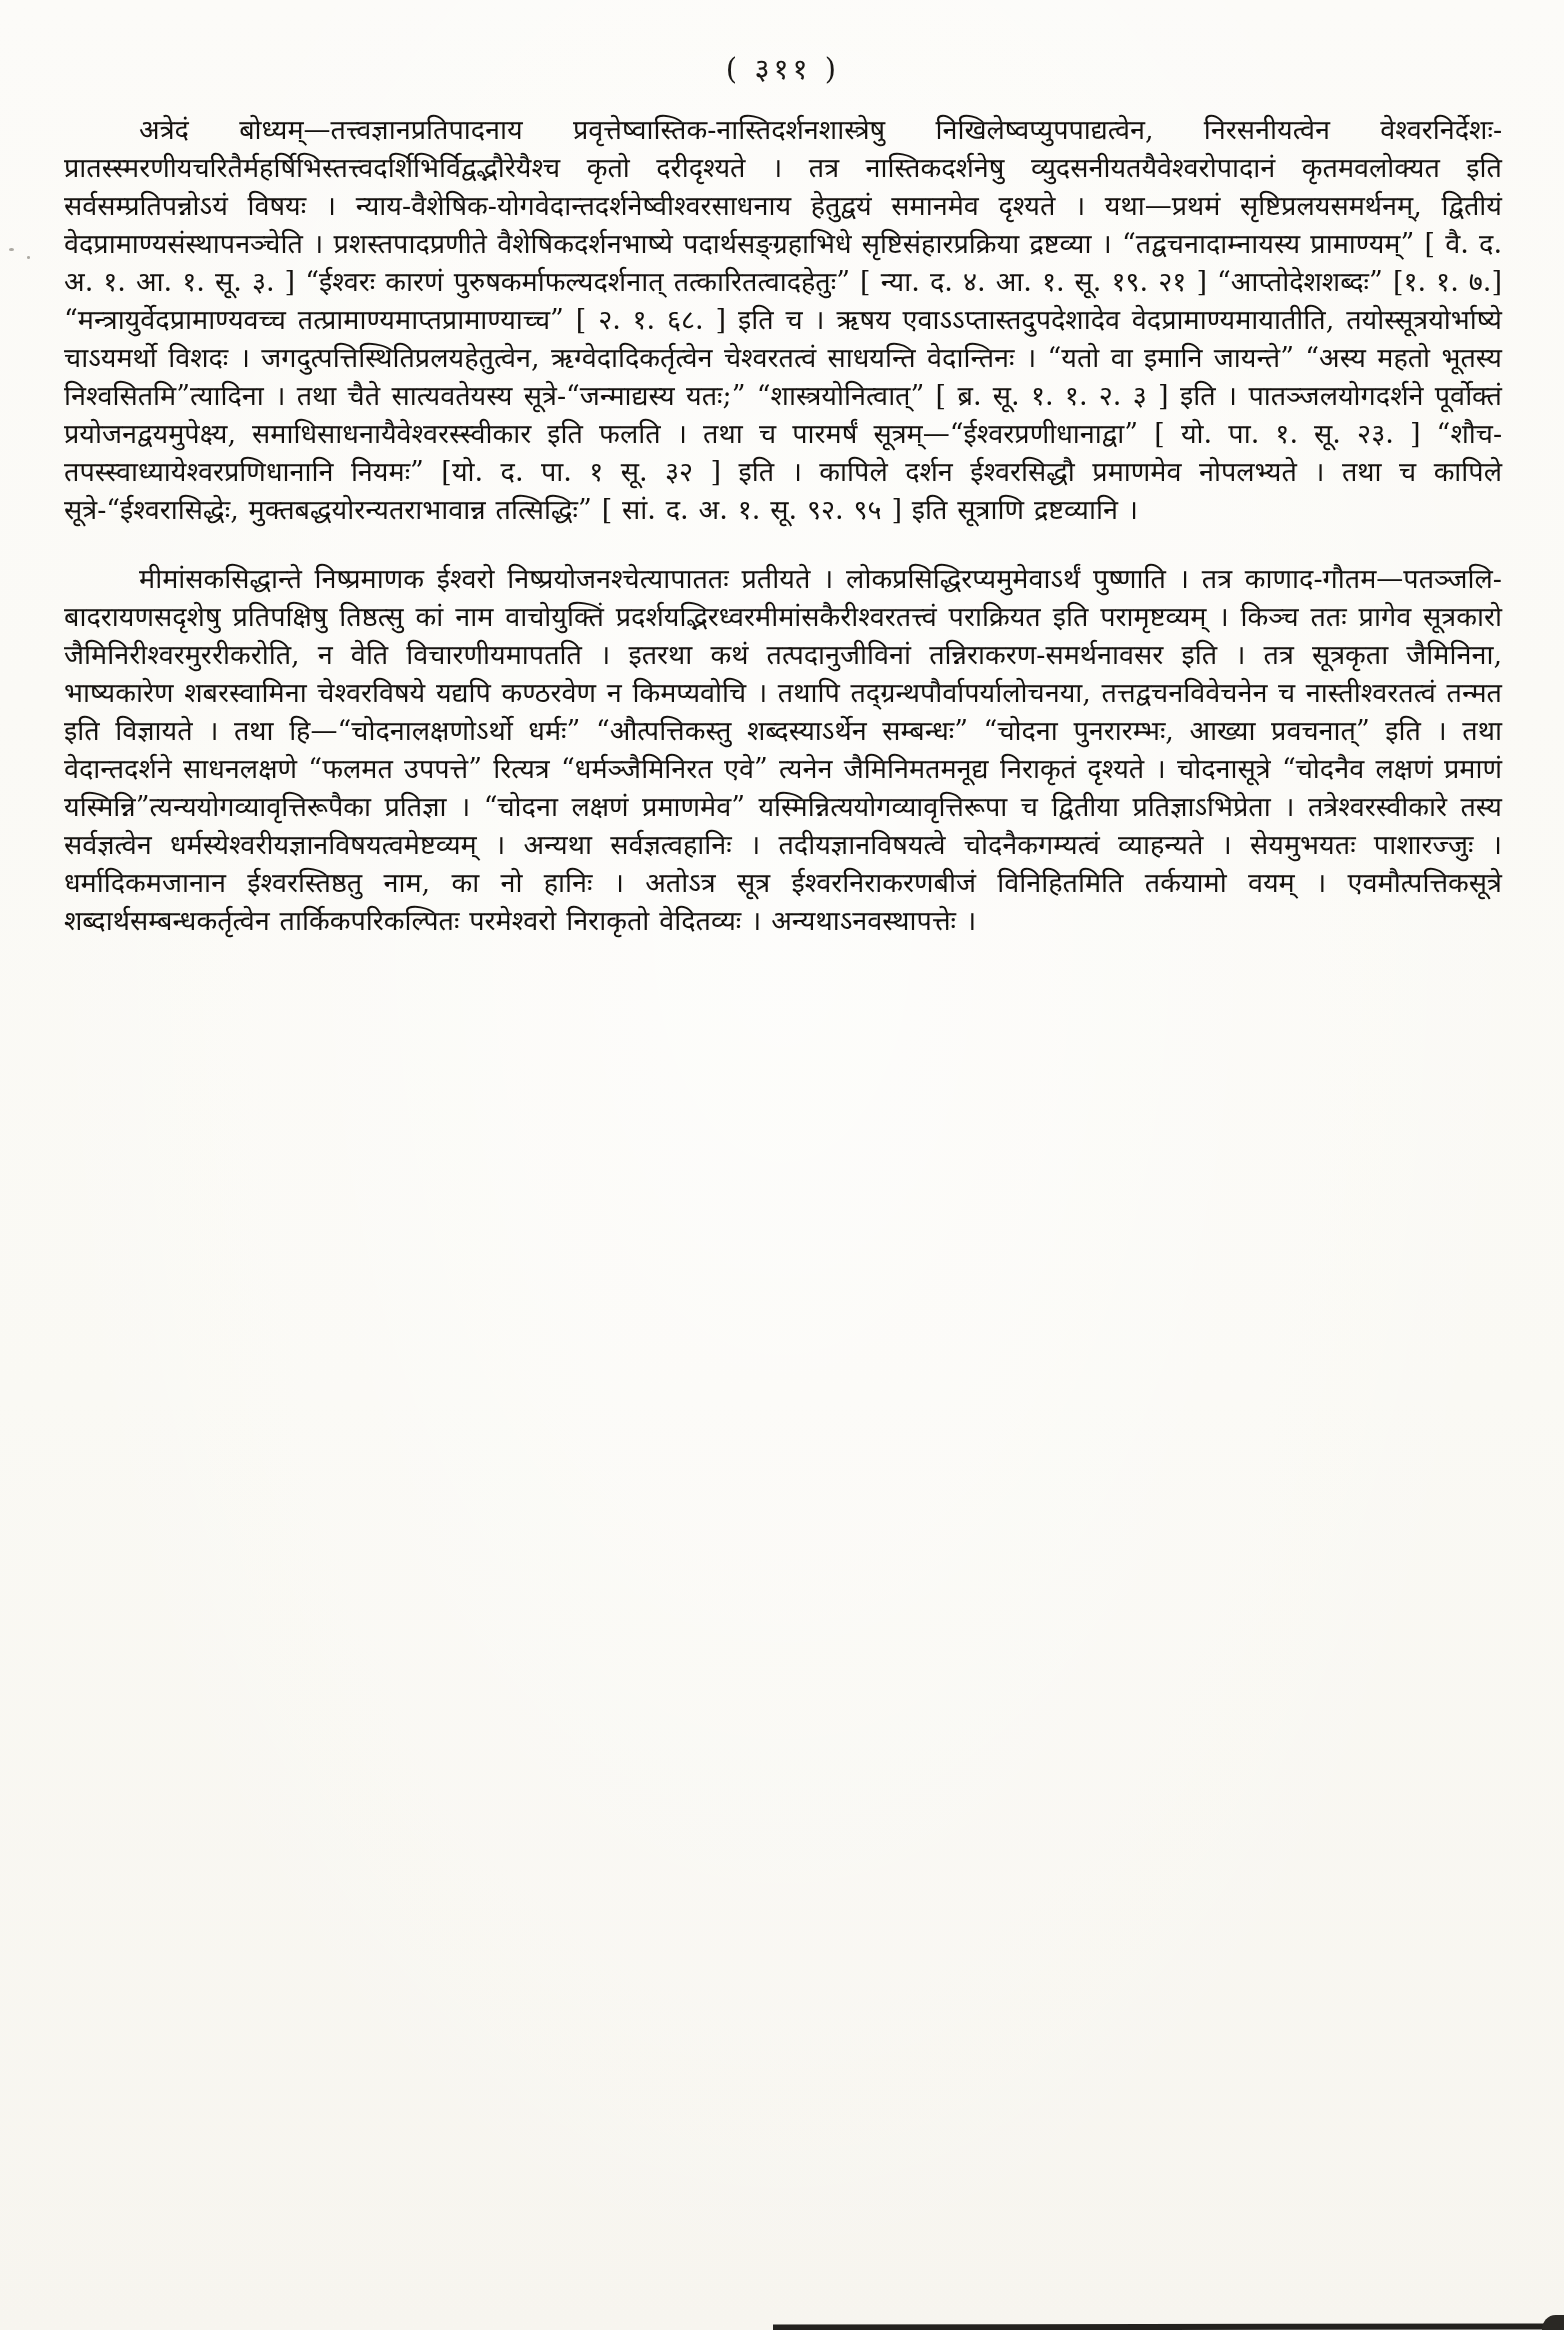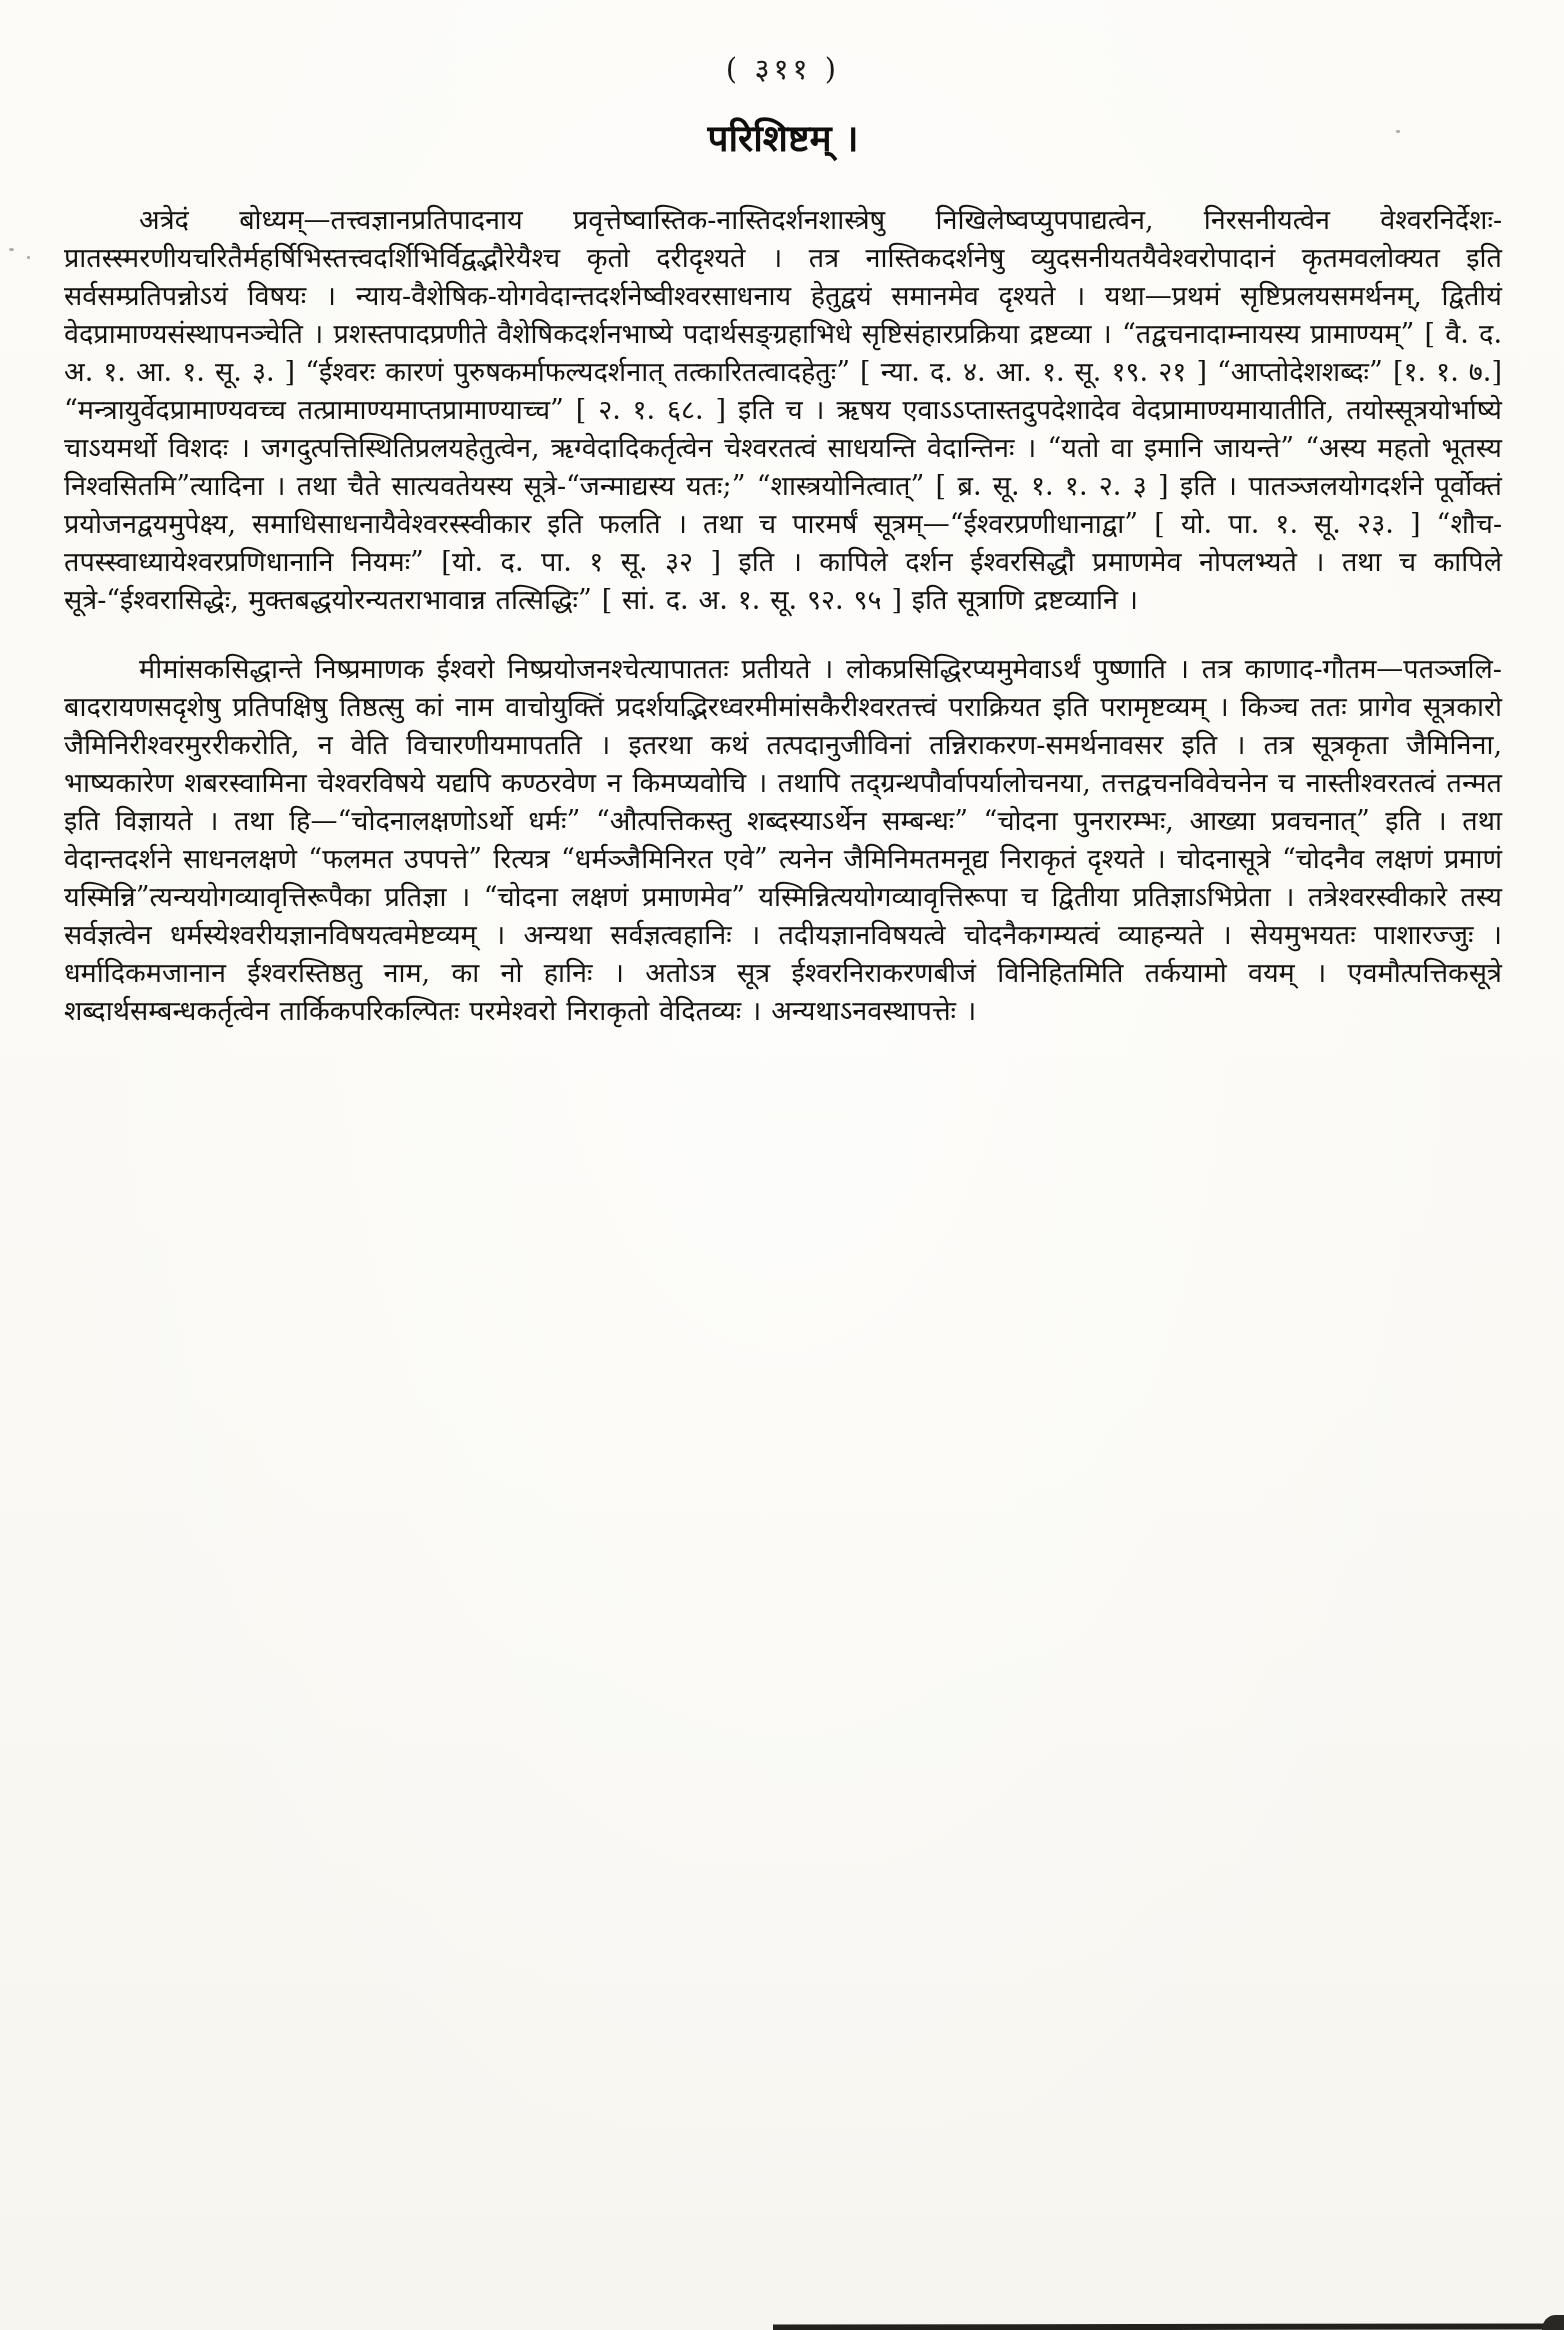--- a/index.html
+++ b/index.html
@@ -80,21 +80,20 @@
   .speck.s1 { left: 9.3px; top: 248px; width: 4.7px; height: 3.3px; }
   .speck.s2 { left: 27px; top: 256px; width: 3.3px; height: 2.7px; }
   .speck.s3 { left: 1396px; top: 130px; width: 4px; height: 2.7px; }
 </style>
 </head>
 <body>
 
 <div class="page">
   <div class="content">
     <div class="page-number">( ३११ )</div>
-    <h1 class="title">परिशिष्टम् ।</h1>
     <p class="para">अत्रेदं बोध्यम्—तत्त्वज्ञानप्रतिपादनाय प्रवृत्तेष्वास्तिक-नास्तिदर्शनशास्त्रेषु निखिलेष्वप्युपपाद्यत्वेन, निरसनीयत्वेन वेश्वरनिर्देशः-प्रातस्स्मरणीयचरितैर्महर्षिभिस्तत्त्वदर्शिभिर्विद्वद्भौरेयैश्च कृतो दरीदृश्यते । तत्र नास्तिकदर्शनेषु व्युदसनीयतयैवेश्वरोपादानं कृतमवलोक्यत इति सर्वसम्प्रतिपन्नोऽयं विषयः ।  न्याय-वैशेषिक-योगवेदान्तदर्शनेष्वीश्वरसाधनाय हेतुद्वयं समानमेव दृश्यते ।  यथा—प्रथमं सृष्टिप्रलयसमर्थनम्, द्वितीयं वेदप्रामाण्यसंस्थापनञ्चेति ।  प्रशस्तपादप्रणीते वैशेषिकदर्शनभाष्ये पदार्थसङ्ग्रहाभिधे सृष्टिसंहारप्रक्रिया द्रष्टव्या ।  “तद्वचनादाम्नायस्य प्रामाण्यम्” [ वै. द. अ. १. आ. १. सू. ३. ] “ईश्वरः कारणं पुरुषकर्माफल्यदर्शनात् तत्कारितत्वादहेतुः” [ न्या. द. ४. आ. १. सू. १९. २१ ] “आप्तोदेशशब्दः” [१. १. ७.] “मन्त्रायुर्वेदप्रामाण्यवच्च तत्प्रामाण्यमाप्तप्रामाण्याच्च” [ २. १. ६८. ] इति च ।  ऋषय एवाऽऽप्तास्तदुपदेशादेव वेदप्रामाण्यमायातीति, तयोस्सूत्रयोर्भाष्ये चाऽयमर्थो विशदः ।  जगदुत्पत्तिस्थितिप्रलयहेतुत्वेन, ऋग्वेदादिकर्तृत्वेन चेश्वरतत्वं साधयन्ति वेदान्तिनः ।  “यतो वा इमानि जायन्ते” “अस्य महतो भूतस्य निश्वसितमि”त्यादिना ।  तथा चैते सात्यवतेयस्य सूत्रे-“जन्माद्यस्य यतः;” “शास्त्रयोनित्वात्” [ ब्र. सू. १. १. २. ३ ] इति ।  पातञ्जलयोगदर्शने पूर्वोक्तं प्रयोजनद्वयमुपेक्ष्य, समाधिसाधनायैवेश्वरस्स्वीकार इति फलति ।  तथा च पारमर्षं सूत्रम्—“ईश्वरप्रणीधानाद्वा” [ यो. पा. १. सू. २३. ] “शौच-तपस्स्वाध्यायेश्वरप्रणिधानानि नियमः” [यो. द. पा. १ सू. ३२ ] इति ।  कापिले दर्शन ईश्वरसिद्धौ प्रमाणमेव नोपलभ्यते ।  तथा च कापिले सूत्रे-“ईश्वरासिद्धेः, मुक्तबद्धयोरन्यतराभावान्न तत्सिद्धिः” [ सां. द. अ. १. सू. ९२. ९५ ] इति सूत्राणि द्रष्टव्यानि ।</p>
     <p class="para">मीमांसकसिद्धान्ते निष्प्रमाणक ईश्वरो निष्प्रयोजनश्चेत्यापाततः प्रतीयते ।  लोकप्रसिद्धिरप्यमुमेवाऽर्थं पुष्णाति ।  तत्र काणाद-गौतम—पतञ्जलि-बादरायणसदृशेषु प्रतिपक्षिषु तिष्ठत्सु कां नाम वाचोयुक्तिं प्रदर्शयद्भिरध्वरमीमांसकैरीश्वरतत्त्वं पराक्रियत इति परामृष्टव्यम् ।  किञ्च ततः प्रागेव सूत्रकारो जैमिनिरीश्वरमुररीकरोति, न वेति विचारणीयमापतति ।  इतरथा कथं तत्पदानुजीविनां तन्निराकरण-समर्थनावसर इति ।  तत्र सूत्रकृता जैमिनिना, भाष्यकारेण शबरस्वामिना चेश्वरविषये यद्यपि कण्ठरवेण न किमप्यवोचि ।  तथापि तद्ग्रन्थपौर्वापर्यालोचनया, तत्तद्वचनविवेचनेन च नास्तीश्वरतत्वं तन्मत इति विज्ञायते ।  तथा हि—“चोदनालक्षणोऽर्थो धर्मः” “औत्पत्तिकस्तु शब्दस्याऽर्थेन सम्बन्धः” “चोदना पुनरारम्भः, आख्या प्रवचनात्” इति ।  तथा वेदान्तदर्शने साधनलक्षणे “फलमत उपपत्ते” रित्यत्र “धर्मञ्जैमिनिरत एवे” त्यनेन जैमिनिमतमनूद्य निराकृतं दृश्यते ।  चोदनासूत्रे “चोदनैव लक्षणं प्रमाणं यस्मिन्नि”त्यन्ययोगव्यावृत्तिरूपैका प्रतिज्ञा ।  “चोदना लक्षणं प्रमाणमेव” यस्मिन्नित्ययोगव्यावृत्तिरूपा च द्वितीया प्रतिज्ञाऽभिप्रेता ।  तत्रेश्वरस्वीकारे तस्य सर्वज्ञत्वेन धर्मस्येश्वरीयज्ञानविषयत्वमेष्टव्यम् ।  अन्यथा सर्वज्ञत्वहानिः ।  तदीयज्ञानविषयत्वे चोदनैकगम्यत्वं व्याहन्यते ।  सेयमुभयतः पाशारज्जुः ।  धर्मादिकमजानान ईश्वरस्तिष्ठतु नाम, का नो हानिः ।  अतोऽत्र सूत्र ईश्वरनिराकरणबीजं विनिहितमिति तर्कयामो वयम् ।  एवमौत्पत्तिकसूत्रे शब्दार्थसम्बन्धकर्तृत्वेन तार्किकपरिकल्पितः परमेश्वरो निराकृतो वेदितव्यः ।  अन्यथाऽनवस्थापत्तेः ।</p>
   </div>
 
   <span class="speck s1"></span>
   <span class="speck s2"></span>
   <span class="speck s3"></span>
   <div class="scan-edge-bottom"></div>
   <div class="scan-corner"></div>
 </div>

